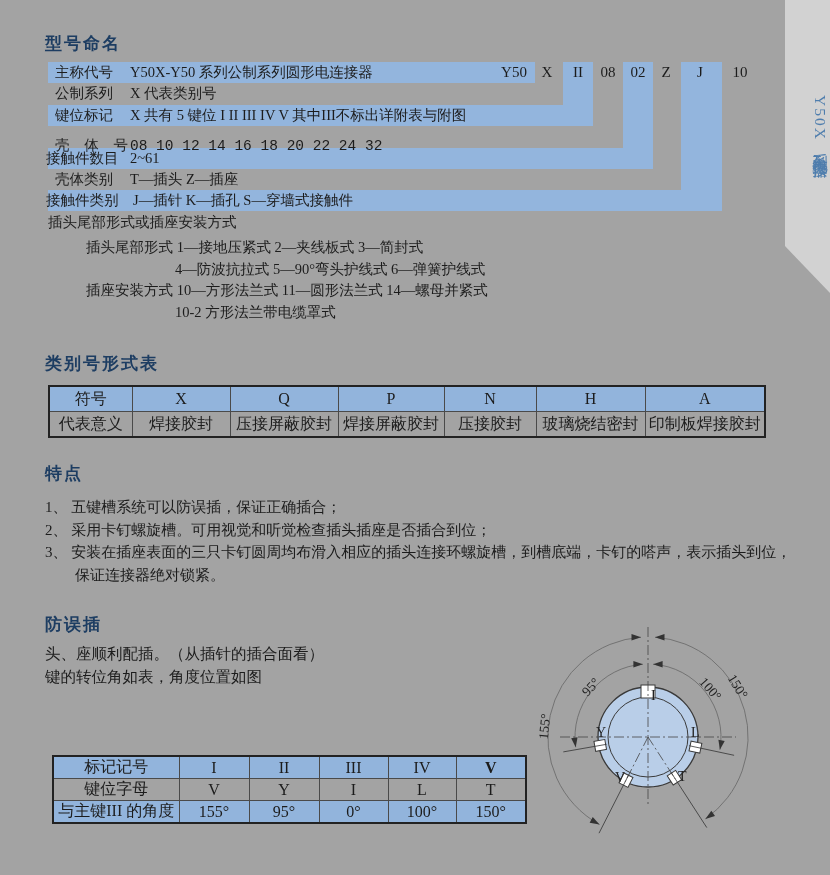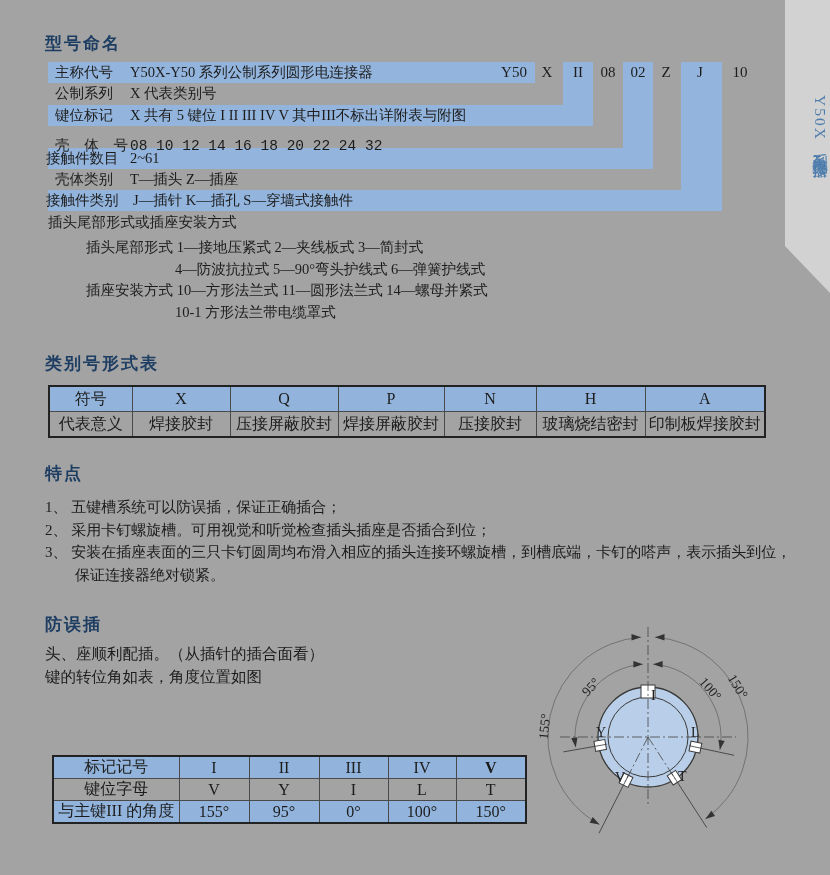--- a/index.html
+++ b/index.html
@@ -96,21 +96,21 @@
     <span class="lbl" style="left:48px;">插头尾部形式或插座安装方式</span>
   </div>
   <div class="nrow" style="left:0;top:190px;width:830px;">
     <span class="lbl" style="left:46px;">接触件类别</span>
     <span class="txt" style="left:133px;">J—插针 K—插孔 S—穿墙式接触件</span>
   </div>
 
   <div class="tail-line" style="left:86px;top:237px;">插头尾部形式  1—接地压紧式  2—夹线板式  3—简封式</div>
   <div class="tail-line" style="left:175px;top:259px;">4—防波抗拉式  5—90°弯头护线式  6—弹簧护线式</div>
   <div class="tail-line" style="left:86px;top:280px;">插座安装方式  10—方形法兰式  11—圆形法兰式  14—螺母并紧式</div>
-  <div class="tail-line" style="left:175px;top:302px;">10-1 方形法兰带电缆罩式</div>
+  <div class="tail-line" style="left:175px;top:302px;">10-2 方形法兰带电缆罩式</div>
 
   <div class="sec-title" style="top:352px;">类别号形式表</div>
   <table class="doc-table" id="cat-table" style="left:48px;top:385px;width:716px;">
     <colgroup>
       <col style="width:83px">
         <col style="width:98px">
         <col style="width:108px">
       <col style="width:106px">
         <col style="width:92px">
         <col style="width:109px">

